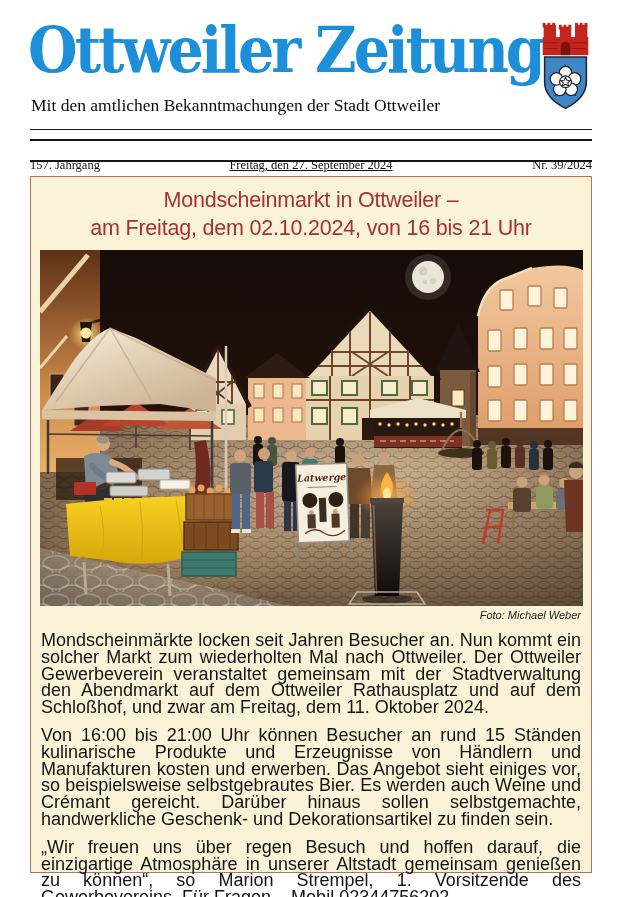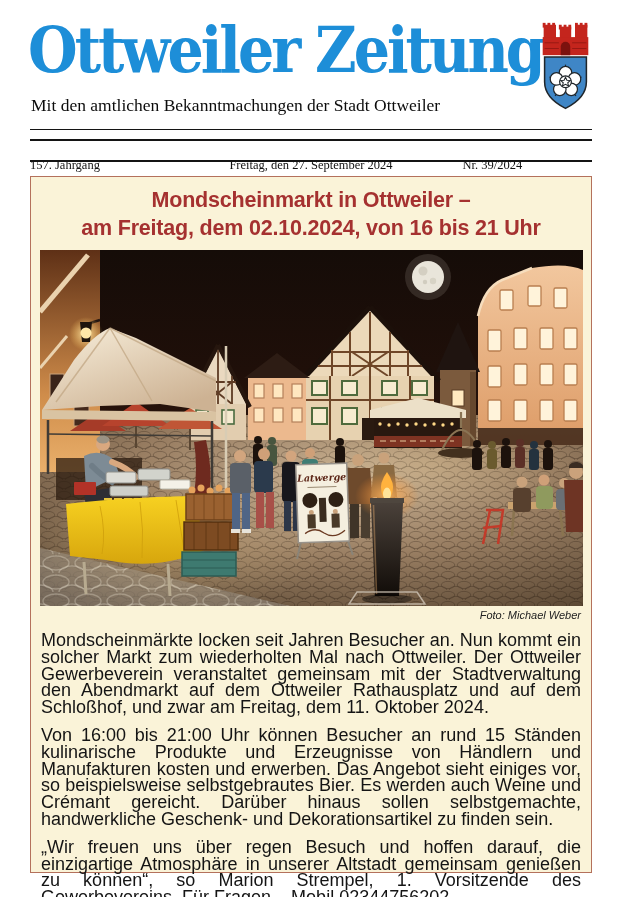--- a/index.html
+++ b/index.html
@@ -23,31 +23,31 @@
   .rule{position:absolute;left:30px;width:562px;background:#141414;}
   .rule-thin{top:129px;height:1px;}
   .rule-a{top:139px;height:2px;}
   .rule-b{top:160px;height:2px;}
   .dateline{
     position:absolute;left:30px;top:158px;width:562px;
     display:grid;grid-template-columns:1fr auto 1fr;align-items:center;
     font-family:"Liberation Serif",serif;font-size:12.5px;color:#111;
   }
   .dateline .dl-left{text-align:left;}
-  .dateline .dl-center{text-align:center;}
-  .dateline .dl-right{text-align:center;}
+  .dateline .dl-center{text-align:center;text-decoration:underline;}
+  .dateline .dl-right{text-align:right;}
 
   
   .article-box{
     position:absolute;left:30px;top:176px;width:562px;height:697px;
     background:#faf3d8;border:1.5px solid #b4715c;box-sizing:border-box;
   }
   .headline{
     padding-top:9px;text-align:center;
-    font-weight:bold;font-size:21.5px;line-height:28px;color:#a53130;
+    font-weight:normal;font-size:21.5px;line-height:28px;color:#a53130;
     letter-spacing:-0.2px;
   }
   .photo{display:block;margin:8px auto 0 auto;width:543px;height:356px;}
   .photo-credit{
     margin:3px 10px 0 0;text-align:right;
     font-style:italic;font-size:11px;color:#222;padding-left:38px;
   }
   .bodytext{
     margin:11px 10px 0 10px;
     font-size:18px;line-height:16.8px;text-align:justify;color:#141414;

